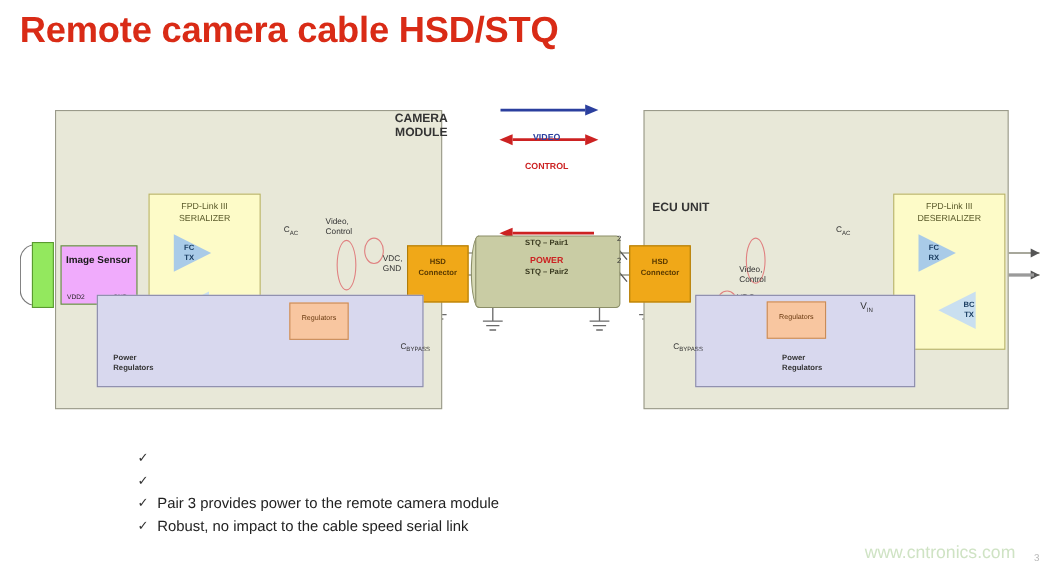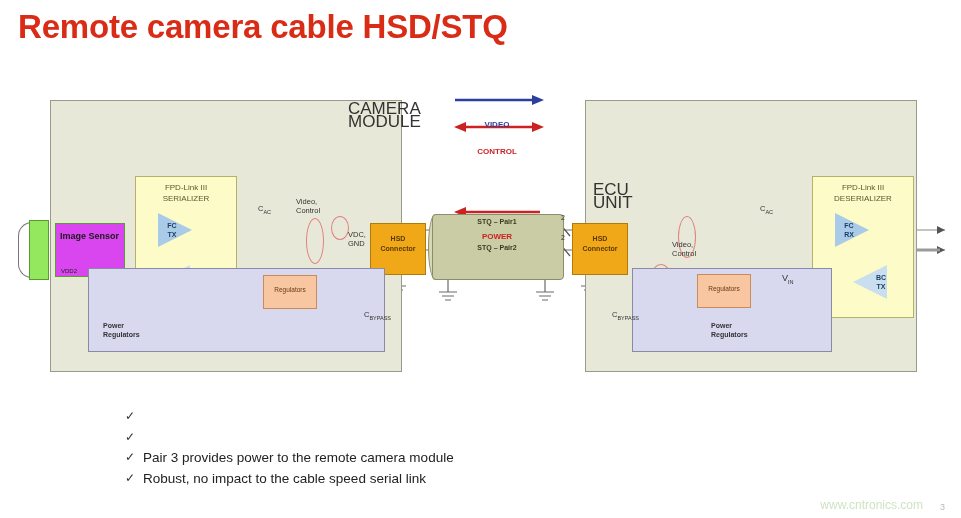--- a/index.html
+++ b/index.html
@@ -10,21 +10,21 @@
   #title{position:absolute;left:18px;top:8px;font-size:33px;font-weight:bold;
          color:#d92b16;letter-spacing:-0.2px;}
 
   
   #diagram{position:absolute;left:0;top:78px;width:961px;height:310px;}
 
   .module{position:absolute;background:#e8e8d8;border:1px solid #9a9a8a;}
   #camera-module{left:50px;top:22px;width:350px;height:270px;}
   #ecu-unit{left:585px;top:22px;width:330px;height:270px;}
 
-  .mod-title{position:absolute;font-size:17px;font-weight:normal;color:#333;
+  .mod-title{position:absolute;font-size:11px;font-weight:bold;color:#333;
              line-height:13px;text-align:center;}
   #camera-title{left:348px;top:24px;width:70px;}
   #ecu-title{left:593px;top:105px;width:80px;text-align:left;}
 
   
   .chip{position:absolute;background:#fdfbc8;border:1px solid #b5b06a;}
   #serializer{left:135px;top:98px;width:100px;height:140px;}
   #deserializer{left:812px;top:98px;width:100px;height:140px;}
   .chip-label{position:absolute;font-size:8px;color:#5a5a2a;line-height:11px;
               text-align:center;width:100%;top:5px;}
@@ -33,21 +33,21 @@
   .tri{position:absolute;width:0;height:0;}
   .tri-r{border-top:17px solid transparent;border-bottom:17px solid transparent;
          border-left:34px solid #a9cbe8;}
   .tri-l{border-top:17px solid transparent;border-bottom:17px solid transparent;
          border-right:34px solid #c9dff0;}
   .tri-txt{position:absolute;font-size:7px;font-weight:bold;color:#1c3f63;
            line-height:9px;text-align:center;}
 
   
   #sensor{position:absolute;left:55px;top:145px;width:68px;height:52px;
-          background:#d946ef;border:1px solid #5a9a30;}
+          background:#f0abfc;border:1px solid #5a9a30;}
   #sensor-txt{position:absolute;left:4px;top:6px;font-size:9px;font-weight:bold;
               color:#1a1a1a;line-height:12px;}
   #sensor-vdd2{position:absolute;left:5px;bottom:2px;font-size:6px;color:#222;}
   #sensor-gnd{position:absolute;right:8px;bottom:2px;font-size:6px;color:#222;}
   #lens{position:absolute;left:29px;top:142px;width:18px;height:58px;
         background:#93e85e;border:1px solid #5a9a30;}
   #lens-curve{position:absolute;left:18px;top:144px;width:14px;height:54px;
         border:1px solid #777;border-right:none;border-radius:14px 0 0 14px;}
 
   
@@ -93,21 +93,21 @@
   
   .ellipse{position:absolute;border:1px solid #e08080;border-radius:50%;}
 
   
   #bullets{position:absolute;left:125px;top:408px;width:800px;}
   .bullet{display:flex;align-items:flex-start;margin-bottom:3.5px;}
   .chk{width:18px;flex:none;font-size:12px;color:#333;line-height:17px;}
   .btxt{font-size:13.5px;color:#222;line-height:17px;}
 
   
-  #watermark{position:absolute;right:38px;bottom:6px;font-size:12px;color:#cfe3c4;}
+  #watermark{position:absolute;right:38px;bottom:6px;font-size:16px;color:#cfe3c4;}
   #pageno{position:absolute;right:16px;bottom:6px;font-size:9px;color:#bbb;}
 
   svg{position:absolute;left:0;top:0;overflow:visible;}
 </style>
 </head>
 <body>
 
 <div id="title">Remote camera cable HSD/STQ</div>
 
 <div id="diagram">

